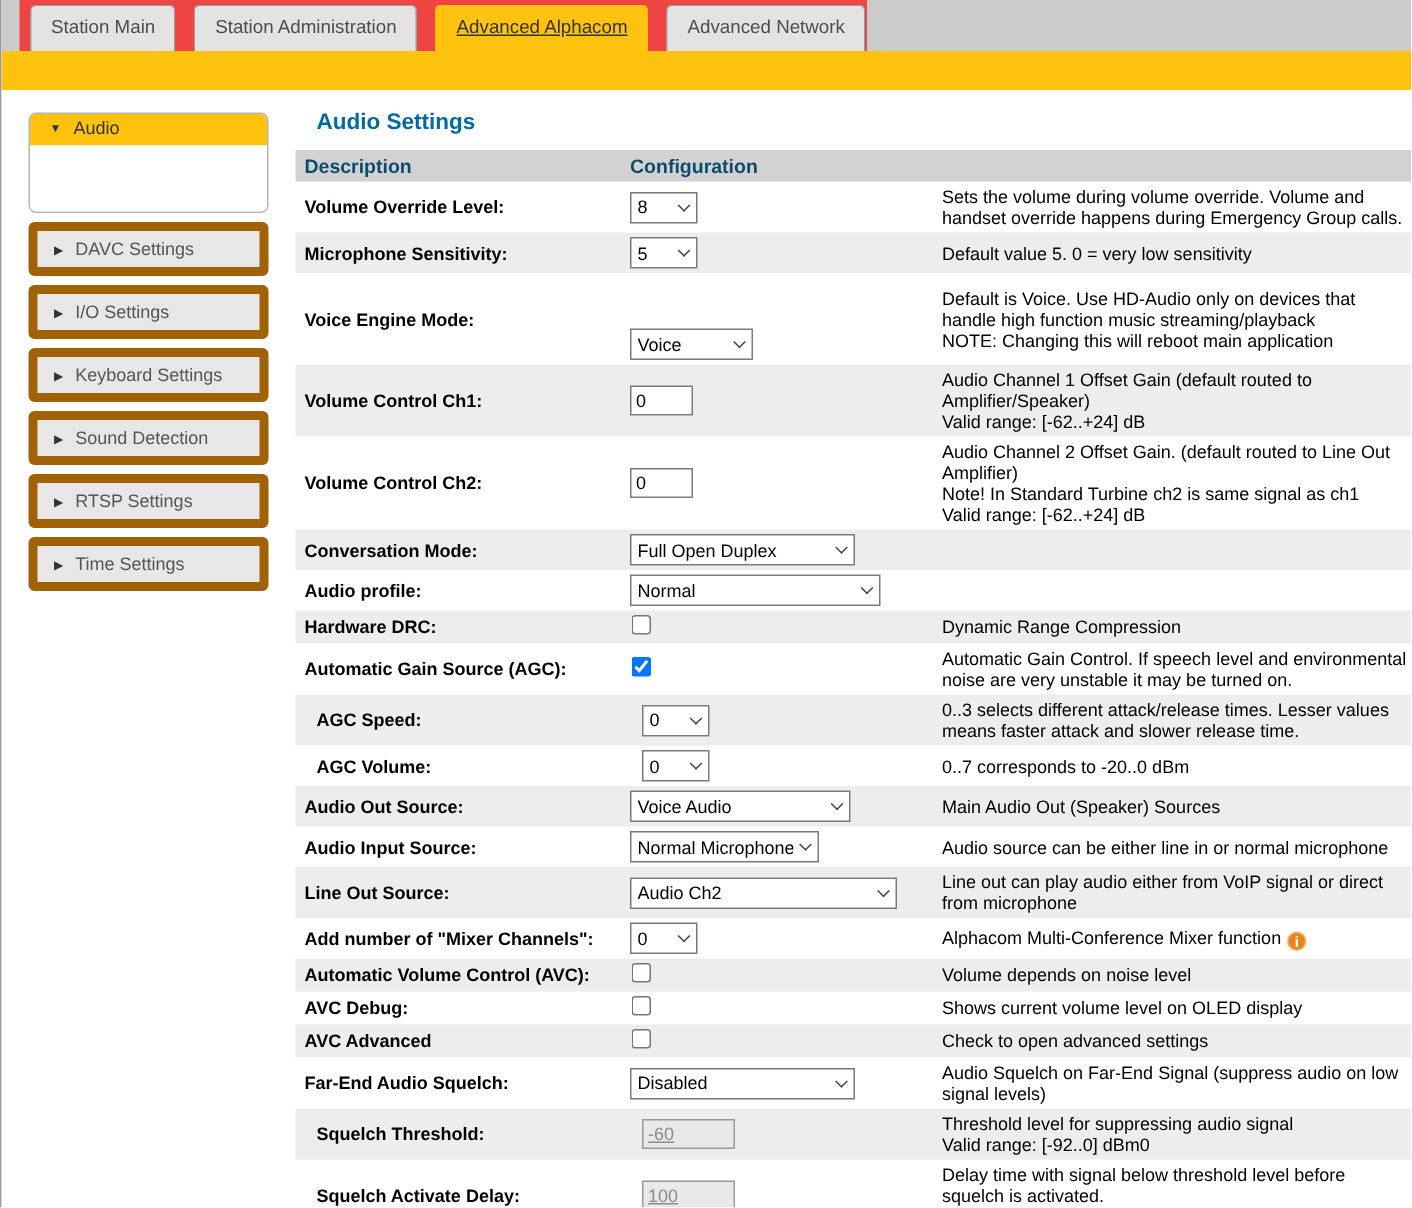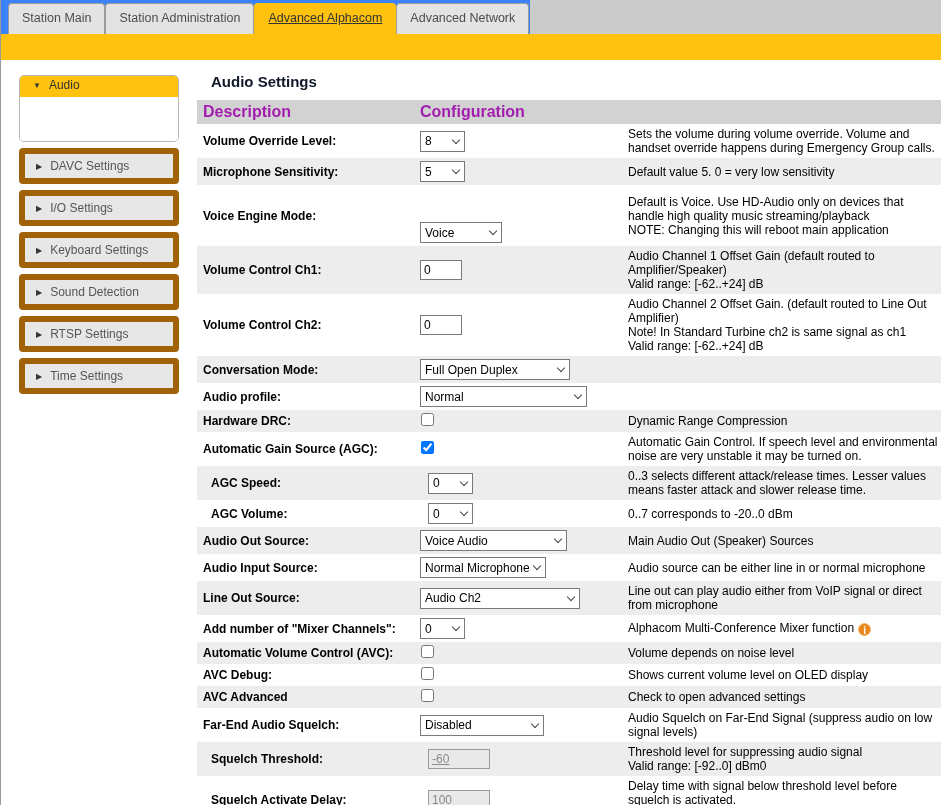--- a/index.html
+++ b/index.html
@@ -3,45 +3,45 @@
 <meta charset="utf-8">
 <style>
   * { box-sizing: border-box; margin: 0; padding: 0; }
   html,body { width: 941px; height: 805px; }
   body { font-family: "Liberation Sans", sans-serif; background: #fff; }
   .page { width: 941px; height: 805px; border-left: 1px solid #9a9a9a; overflow: hidden;
           display: flex; flex-direction: column; background: #fff; }
 
   
   .tabstrip { height: 34px; background: #cbcbcb; flex: 0 0 auto; }
-  .tabs-inner { display: inline-flex; gap: 0; background: #3b82f6; height: 34px;
-                padding: 3px 1px 0 7px; vertical-align: top; }
+  .tabs-inner { display: inline-flex; gap: 12px; background: #ef4444; height: 34px;
+                padding: 3px 1px 0 7px; vertical-align: top; margin-left: 12px; }
   .tab { height: 31px; line-height: 29px; padding: 0 13px; font-size: 12.5px; color: #4d4d4d;
          background: #e3e3e3; border: 1px solid #9b9b9b; border-bottom: none;
          border-radius: 4px 4px 0 0; cursor: default; white-space: nowrap; }
   .tab.active { background: #FFC20E; border-color: #FFC20E; color: #333; text-decoration: underline; }
   .yellowbar { height: 26px; background: #FFC20E; flex: 0 0 auto; }
 
   
   .content { flex: 1 1 auto; display: flex; background: #fff; overflow: hidden; }
 
   
   .sidebar { width: 160px; margin: 15px 0 0 18px; flex: 0 0 auto; }
   .acc-open { border: 1px solid #b5b5b5; border-radius: 5px; overflow: hidden; background: #fff; }
   .acc-open .acc-head { background: #FFC20E; padding: 2px 8px 5px 13px; font-size: 12px; color: #333; cursor: pointer; }
   .acc-open .acc-body { height: 44px; background: #fff; }
   .arrow { display: inline-block; font-size: 8px; color: #333; margin-right: 8px; vertical-align: 1px; }
   .acc-item { margin-top: 6px; background: #e7e7e7; border: 6px solid #a16207; border-radius: 4px;
               padding: 5px 8px 5px 11px; font-size: 12px; color: #555; cursor: pointer; }
 
   
   .main { margin-left: 18px; width: 745px; display: flex; flex-direction: column; padding-top: 13px; }
-  .page-title { font-size: 15px; font-weight: bold; color: #0f172a; margin: 0 0 10px 14px; }
+  .page-title { font-size: 15px; font-weight: bold; color: #0369a1; margin: 0 0 10px 14px; }
   .thead { display: grid; grid-template-columns: 217px 214px 1fr; background: #d2d2d2;
-           font-size: 16px; font-weight: bold; color: #a21caf; padding: 3px 0; }
+           font-size: 13px; font-weight: bold; color: #0c4a6e; padding: 3px 0; }
   .thead > div { padding-left: 6px; }
   .trow { display: grid; grid-template-columns: 217px 214px 1fr; align-items: center;
           font-size: 12px; color: #000; padding: 3px 0; }
   .trow.alt { background: #ededed; }
   .trow .lbl { font-weight: bold; padding-left: 6px; line-height: 14px; }
   .trow .lbl.ind { padding-left: 14px; }
   .trow .help { line-height: 14px; padding-right: 1px; }
   .helpline { min-height: 14px; }
 
   
@@ -110,21 +110,21 @@
             <div class="help"><span class="helpline">Sets the volume during volume override. Volume and handset override happens during Emergency Group calls.</span></div>
           </div>
           <div class="trow alt">
             <div class="lbl">Microphone Sensitivity:</div>
             <div class="ctl" style="padding-left: 6px;"><span class="sel" style="width: 45px;"><select><option>5</option></select><span class="chev"></span></span></div>
             <div class="help"><span class="helpline">Default value 5. 0 = very low sensitivity</span></div>
           </div>
           <div class="trow">
             <div class="lbl">Voice Engine Mode:</div>
             <div class="ctl" style="padding-left: 6px; margin-top: 34px;"><span class="sel" style="width: 82px;"><select><option>Voice</option></select><span class="chev"></span></span></div>
-            <div class="help"><span class="helpline" style="display: block;">Default is Voice. Use HD-Audio only on devices that handle high quality music streaming/playback</span><span class="helpline">NOTE: Changing this will reboot main application</span></div>
+            <div class="help"><span class="helpline" style="display: block;">Default is Voice. Use HD-Audio only on devices that handle high function music streaming/playback</span><span class="helpline">NOTE: Changing this will reboot main application</span></div>
           </div>
           <div class="trow alt">
             <div class="lbl">Volume Control Ch1:</div>
             <div class="ctl" style="padding-left: 6px;"><input type="text" class="txt" value="0" style="width: 42px;"></div>
             <div class="help"><span class="helpline" style="display: block;">Audio Channel 1 Offset Gain (default routed to Amplifier/Speaker)</span><span class="helpline">Valid range: [-62..+24] dB</span></div>
           </div>
           <div class="trow">
             <div class="lbl">Volume Control Ch2:</div>
             <div class="ctl" style="padding-left: 6px;"><input type="text" class="txt" value="0" style="width: 42px;"></div>
             <div class="help"><span class="helpline" style="display: block;">Audio Channel 2 Offset Gain. (default routed to Line Out Amplifier)</span><span class="helpline" style="display: block;">Note! In Standard Turbine ch2 is same signal as ch1</span><span class="helpline">Valid range: [-62..+24] dB</span></div>
@@ -164,21 +164,21 @@
             <div class="ctl" style="padding-left: 6px;"><span class="sel" style="width: 147px;"><select><option>Voice Audio</option></select><span class="chev"></span></span></div>
             <div class="help"><span class="helpline">Main Audio Out (Speaker) Sources</span></div>
           </div>
           <div class="trow">
             <div class="lbl">Audio Input Source:</div>
             <div class="ctl" style="padding-left: 6px;"><span class="sel" style="width: 126px;"><select><option>Normal Microphone</option></select><span class="chev"></span></span></div>
             <div class="help"><span class="helpline">Audio source can be either line in or normal microphone</span></div>
           </div>
           <div class="trow alt">
             <div class="lbl">Line Out Source:</div>
-            <div class="ctl" style="padding-left: 6px;"><span class="sel" style="width: 160px;"><select><option>Audio Ch2</option></select><span class="chev"></span></span></div>
+            <div class="ctl" style="padding-left: 6px;"><span class="sel" style="width: 178px;"><select><option>Audio Ch2</option></select><span class="chev"></span></span></div>
             <div class="help"><span class="helpline">Line out can play audio either from VoIP signal or direct from microphone</span></div>
           </div>
           <div class="trow">
             <div class="lbl">Add number of "Mixer Channels":</div>
             <div class="ctl" style="padding-left: 6px;"><span class="sel" style="width: 45px;"><select><option>0</option></select><span class="chev"></span></span></div>
             <div class="help"><span class="helpline">Alphacom Multi-Conference Mixer function</span><span class="info">i</span></div>
           </div>
           <div class="trow alt">
             <div class="lbl">Automatic Volume Control (AVC):</div>
             <div class="ctl" style="padding-left: 6px;"><input type="checkbox" class="cb" style=""></div>
@@ -189,21 +189,21 @@
             <div class="ctl" style="padding-left: 6px;"><input type="checkbox" class="cb" style=""></div>
             <div class="help"><span class="helpline">Shows current volume level on OLED display</span></div>
           </div>
           <div class="trow alt">
             <div class="lbl">AVC Advanced</div>
             <div class="ctl" style="padding-left: 6px;"><input type="checkbox" class="cb" style=""></div>
             <div class="help"><span class="helpline">Check to open advanced settings</span></div>
           </div>
           <div class="trow">
             <div class="lbl">Far-End Audio Squelch:</div>
-            <div class="ctl" style="padding-left: 6px;"><span class="sel" style="width: 124px;"><select><option>Disabled</option></select><span class="chev"></span></span></div>
+            <div class="ctl" style="padding-left: 6px;"><span class="sel" style="width: 150px;"><select><option>Disabled</option></select><span class="chev"></span></span></div>
             <div class="help"><span class="helpline">Audio Squelch on Far-End Signal (suppress audio on low signal levels)</span></div>
           </div>
           <div class="trow alt">
             <div class="lbl ind">Squelch Threshold:</div>
             <div class="ctl ind" style="padding-left: 14px;"><input type="text" class="txt" disabled="" value="-60" style="width: 62px;"></div>
             <div class="help"><span class="helpline" style="display: block;">Threshold level for suppressing audio signal</span><span class="helpline">Valid range: [-92..0] dBm0</span></div>
           </div>
           <div class="trow">
             <div class="lbl ind">Squelch Activate Delay:</div>
             <div class="ctl ind" style="padding-left: 14px;"><input type="text" class="txt" disabled="" value="100" style="width: 62px;"></div>

